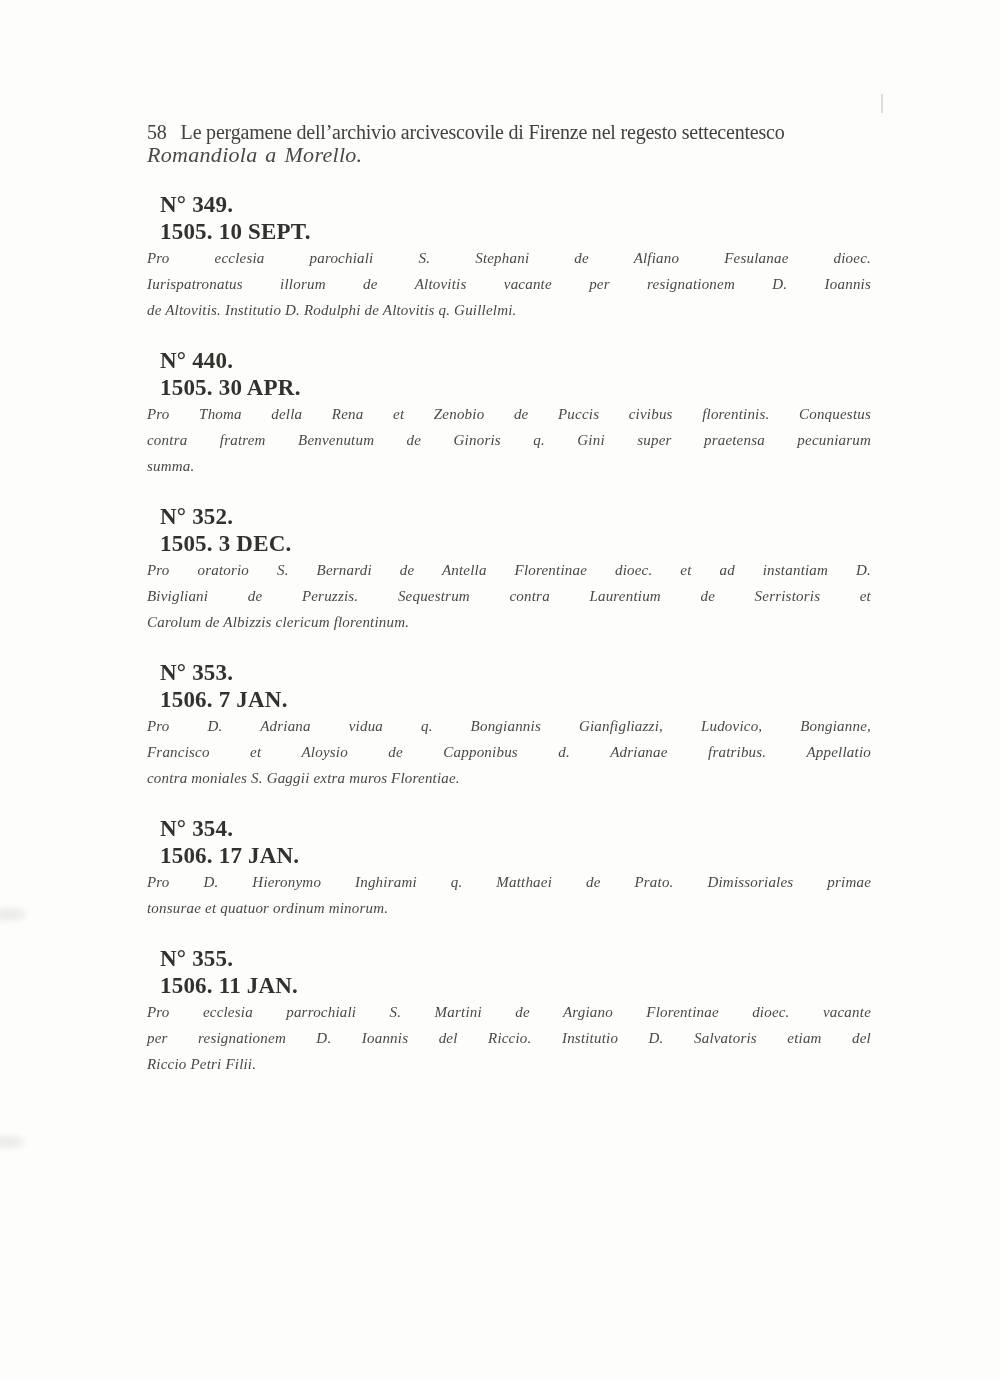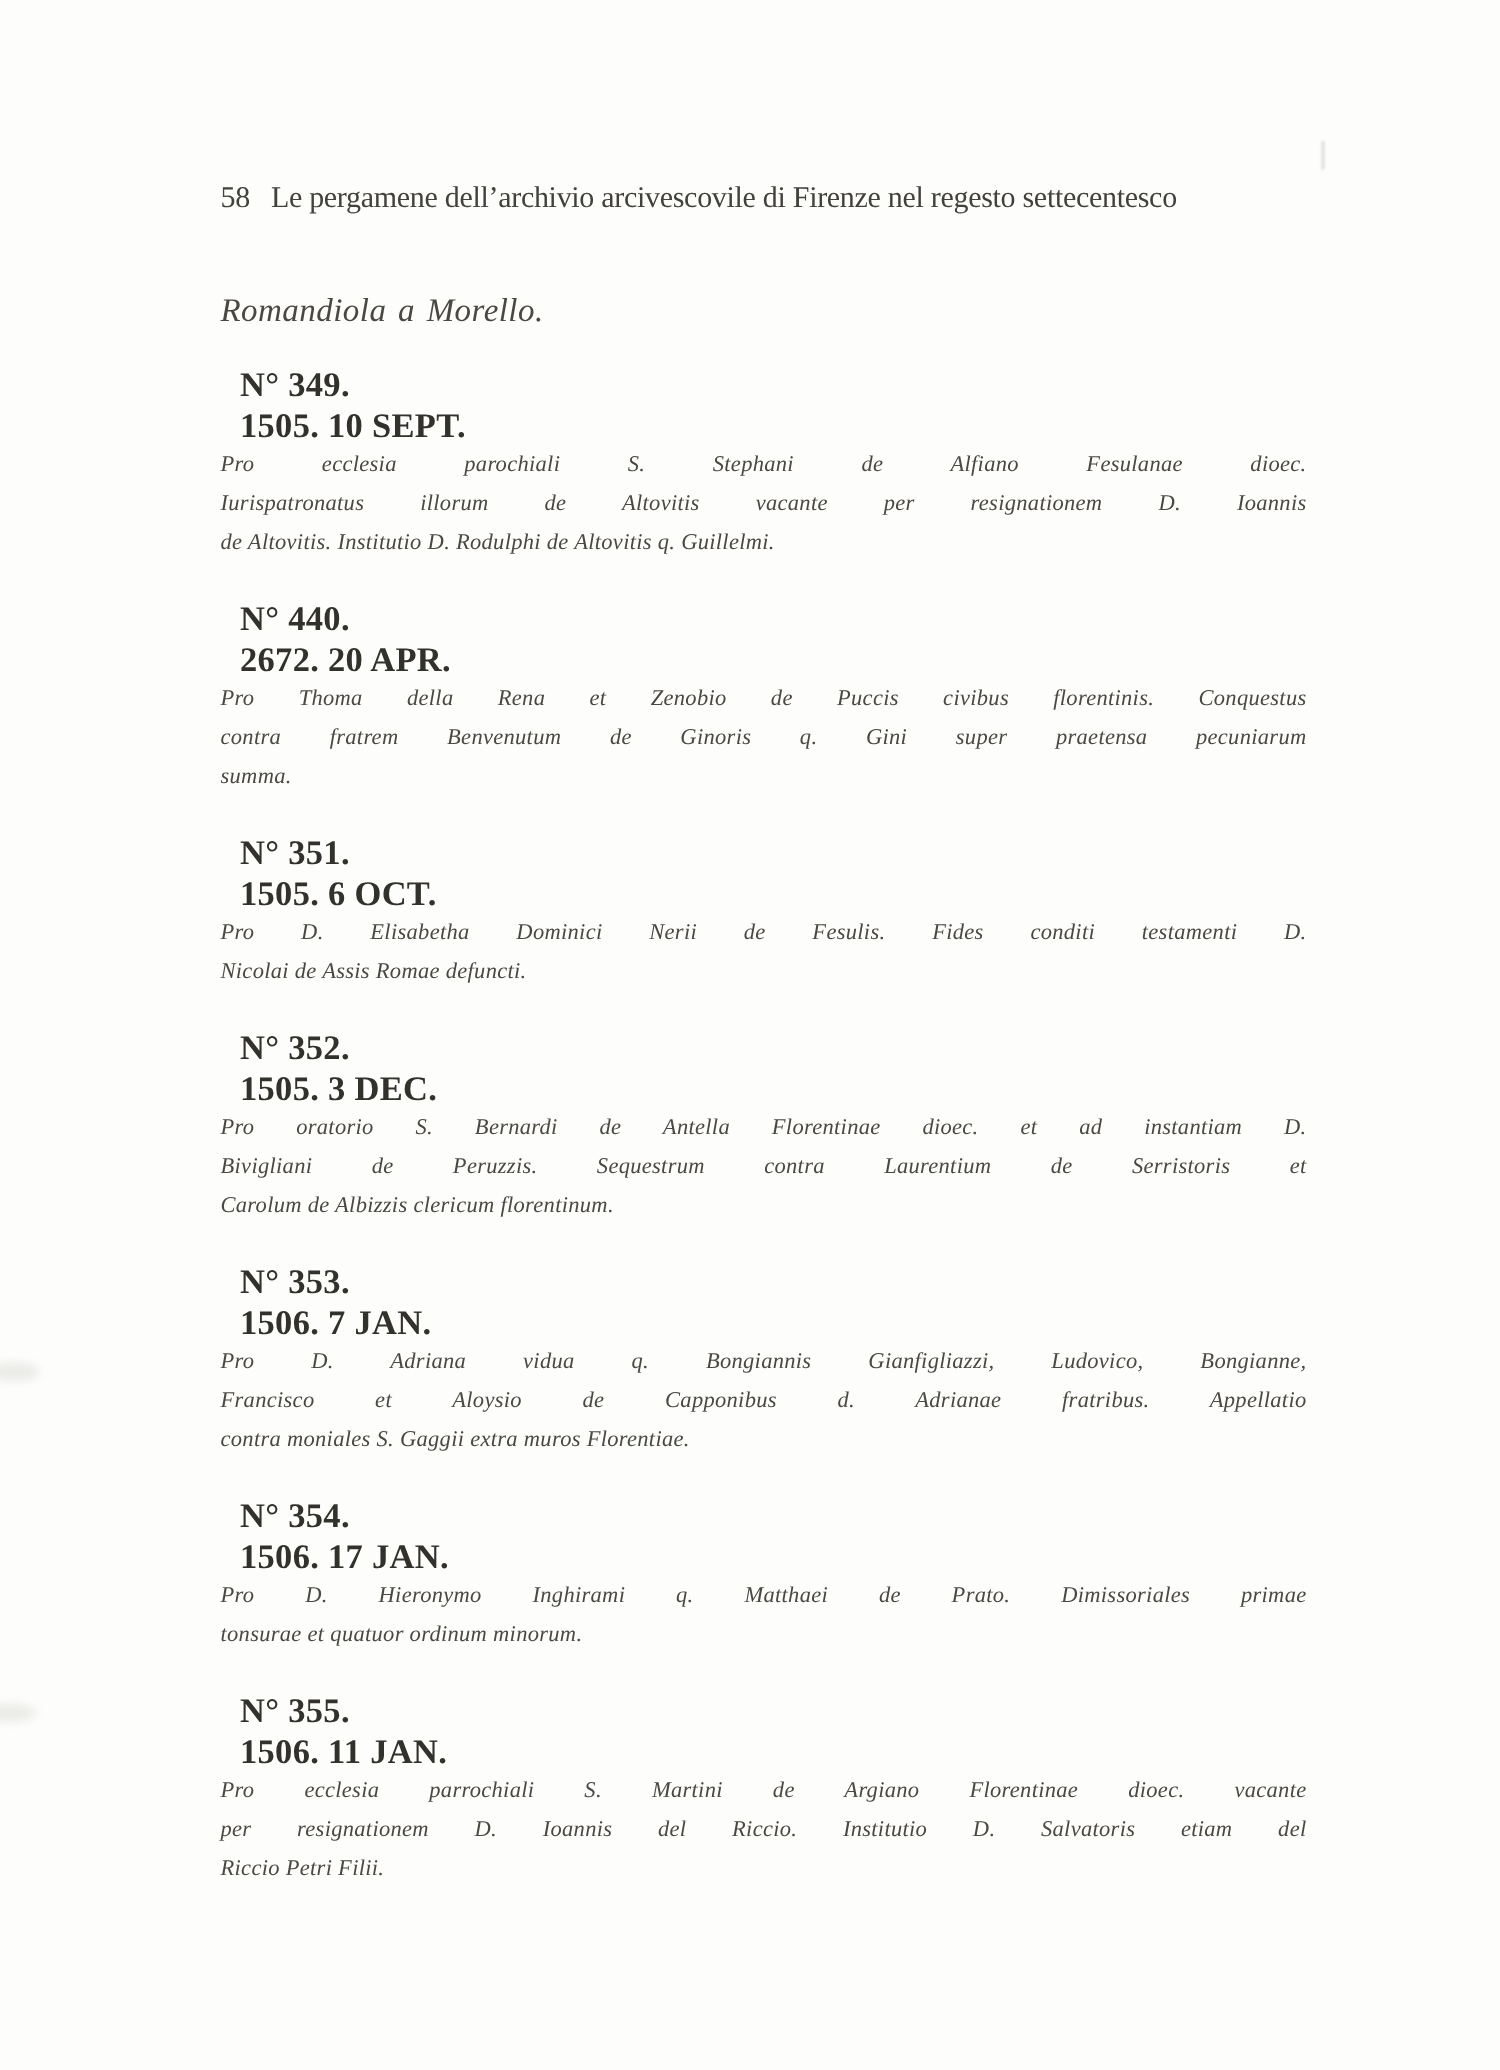--- a/index.html
+++ b/index.html
@@ -32,21 +32,20 @@
     line-height: 22px;
     color: var(--ink-head);
     white-space: nowrap;
     letter-spacing: -0.2px;
   }
   .running-head .page-num {
     display: inline-block;
     margin-right: 14px;
   }
   .section-heading {
-    margin-top: 52px;
     font-style: italic;
     font-size: 22px;
     line-height: 24px;
     color: var(--ink-body);
     letter-spacing: 0.3px;
     word-spacing: 2px;
   }
   .entry { margin-top: 24px; }
   .entry-number,
   .entry-date {
@@ -108,33 +107,25 @@
           <div class="entry-number">N° 349.</div>
           <div class="entry-date">1505. 10 SEPT.</div>
           <div class="entry-body">
             <div class="line">Pro ecclesia parochiali S. Stephani de Alfiano Fesulanae dioec.</div>
             <div class="line">Iurispatronatus illorum de Altovitis vacante per resignationem D. Ioannis</div>
             <div class="line last">de Altovitis. Institutio D. Rodulphi de Altovitis q. Guillelmi.</div>
           </div>
         </div>
         <div class="entry">
           <div class="entry-number">N° 440.</div>
-          <div class="entry-date">2672. 20 APR.</div>
+          <div class="entry-date">1505. 30 APR.</div>
           <div class="entry-body">
             <div class="line">Pro Thoma della Rena et Zenobio de Puccis civibus florentinis. Conquestus</div>
             <div class="line">contra fratrem Benvenutum de Ginoris q. Gini super praetensa pecuniarum</div>
             <div class="line last">summa.</div>
-          </div>
-        </div>
-        <div class="entry">
-          <div class="entry-number">N° 351.</div>
-          <div class="entry-date">1505. 6 OCT.</div>
-          <div class="entry-body">
-            <div class="line">Pro D. Elisabetha Dominici Nerii de Fesulis. Fides conditi testamenti D.</div>
-            <div class="line last">Nicolai de Assis Romae defuncti.</div>
           </div>
         </div>
         <div class="entry">
           <div class="entry-number">N° 352.</div>
           <div class="entry-date">1505. 3 DEC.</div>
           <div class="entry-body">
             <div class="line">Pro oratorio S. Bernardi de Antella Florentinae dioec. et ad instantiam D.</div>
             <div class="line">Bivigliani de Peruzzis. Sequestrum contra Laurentium de Serristoris et</div>
             <div class="line last">Carolum de Albizzis clericum florentinum.</div>
           </div>

